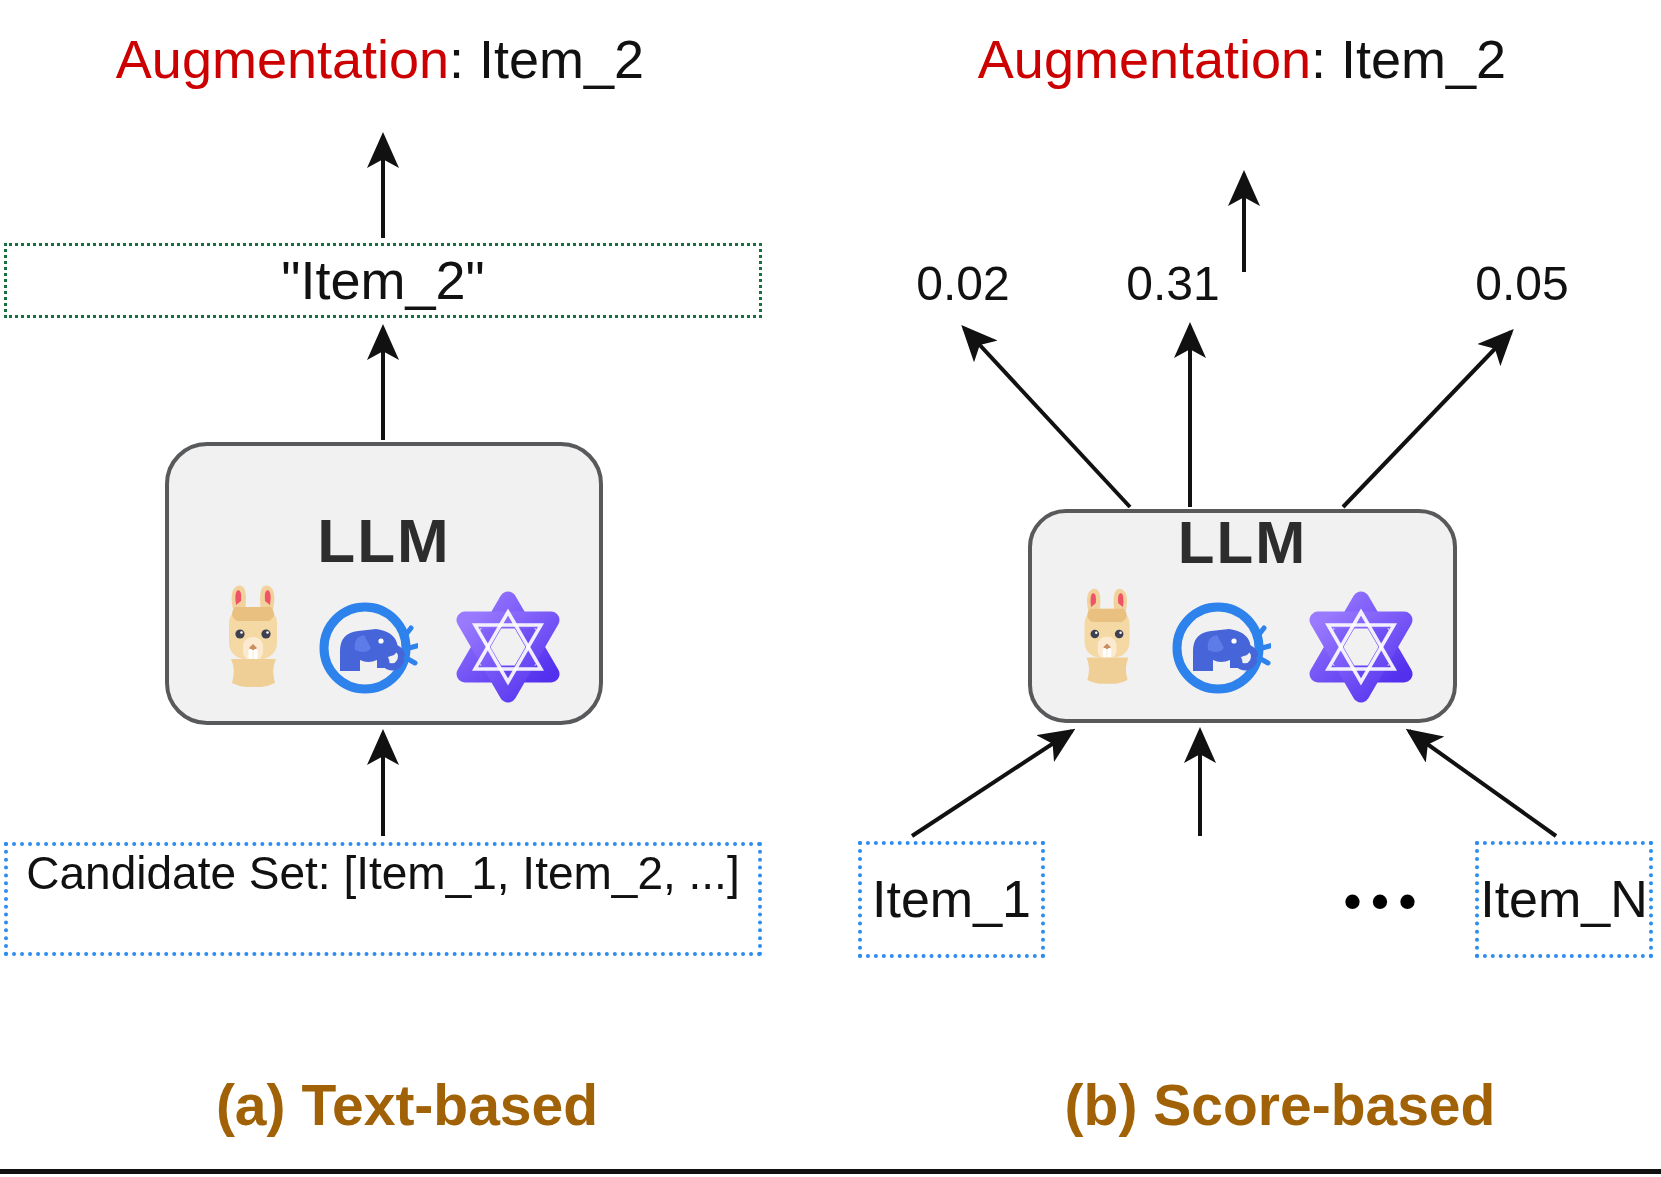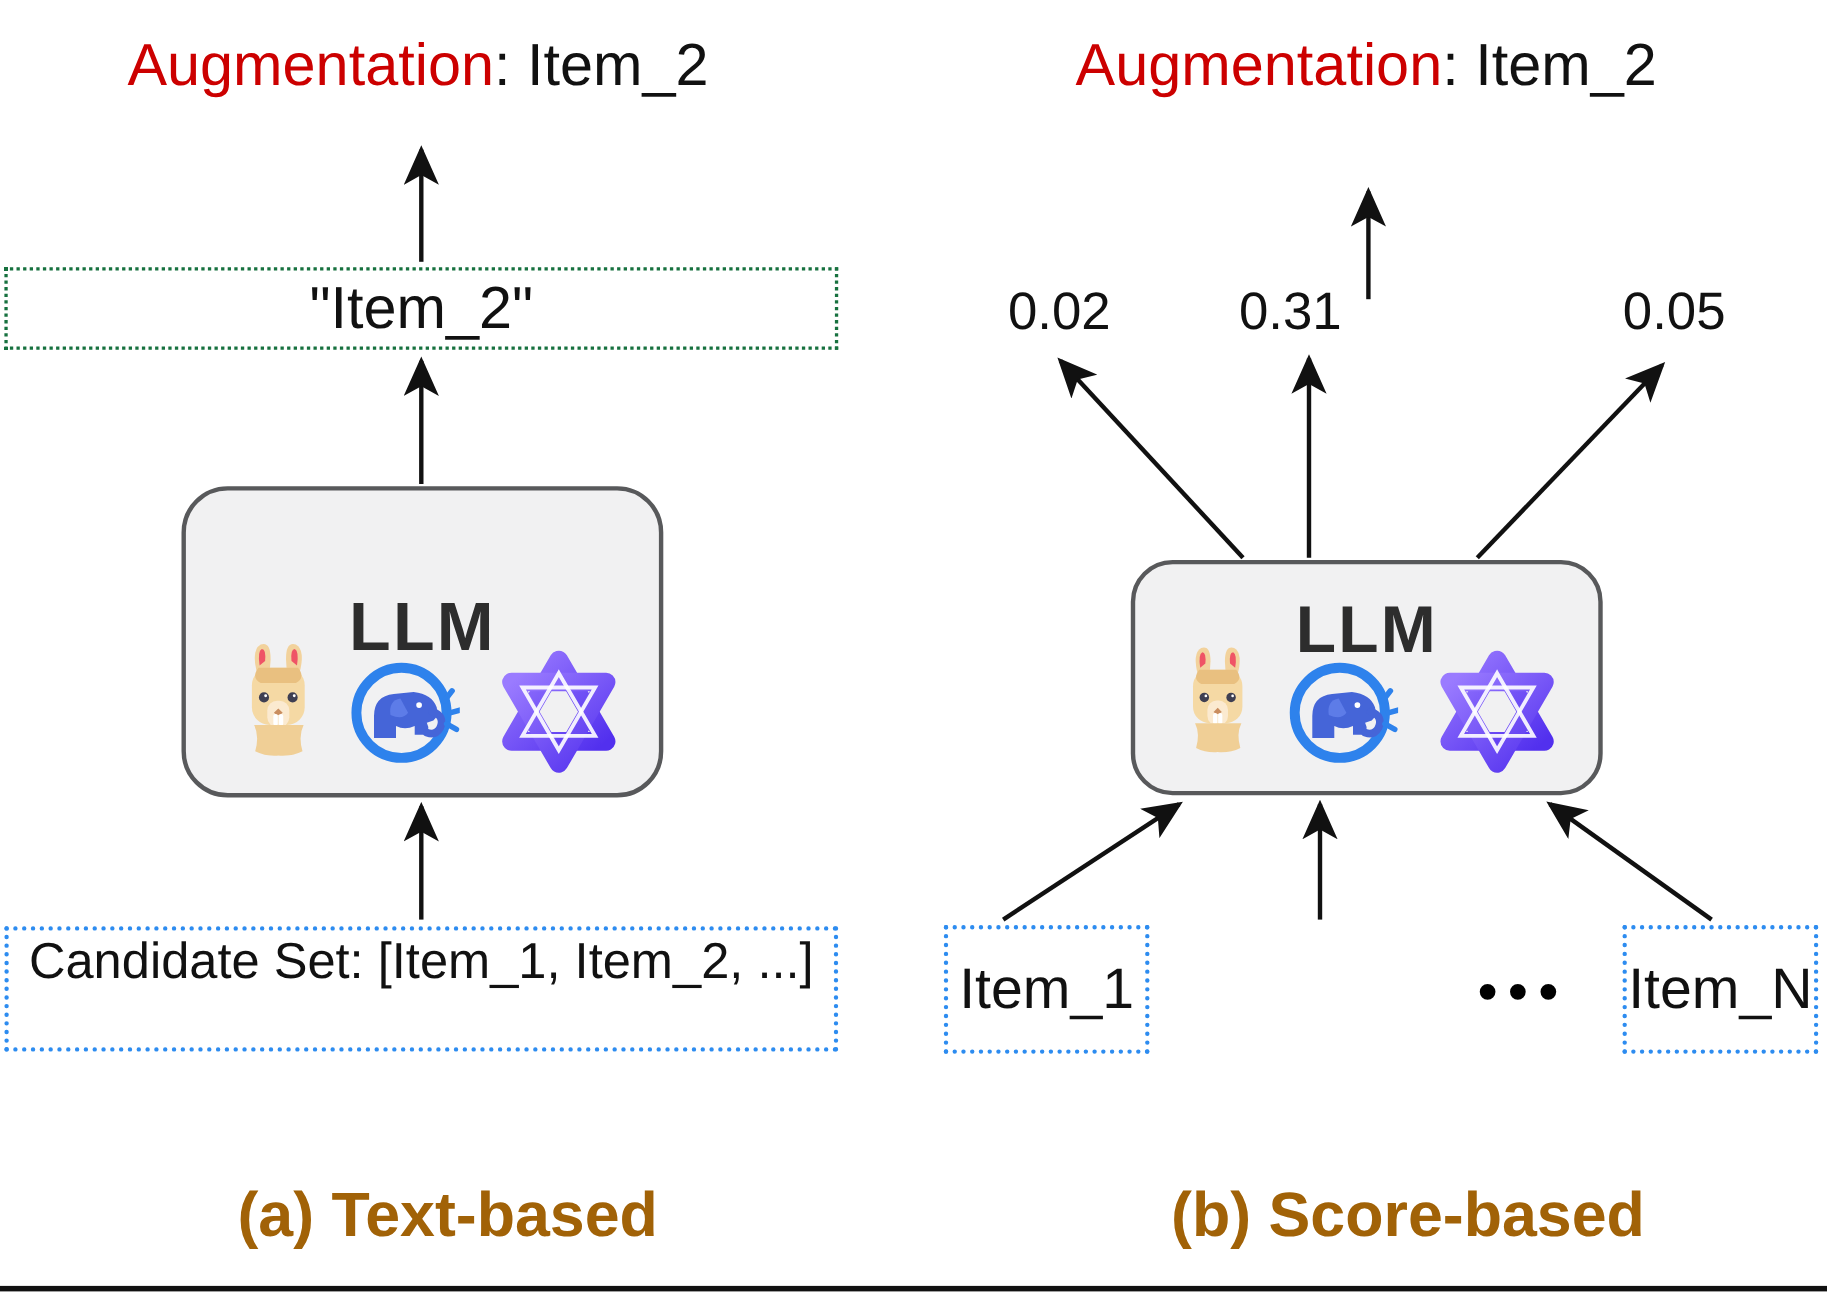--- a/index.html
+++ b/index.html
@@ -20,21 +20,20 @@
   .dashed-blue{
     box-sizing:border-box;border:4px dotted #2d8cf0;background:#ffffff;
     text-align:center;
   }
   .llm-box{
     box-sizing:border-box;background:#f1f1f2;border:4px solid #58595b;
   }
   .llm-label{
     text-align:center;font-size:62px;font-weight:600;color:#2d2d2d;
     letter-spacing:2px;
-    margin-top:30px;
   }
   .score{
     font-size:48px;color:#111;white-space:nowrap;transform:translateX(-50%);
   }
   .item-label{font-size:52px;}
   .prompt-line{font-size:46px;line-height:53px;white-space:nowrap;}
   .caption{
     width:760px;text-align:center;font-size:57px;font-weight:bold;color:#a16207;
     white-space:nowrap;
   }

